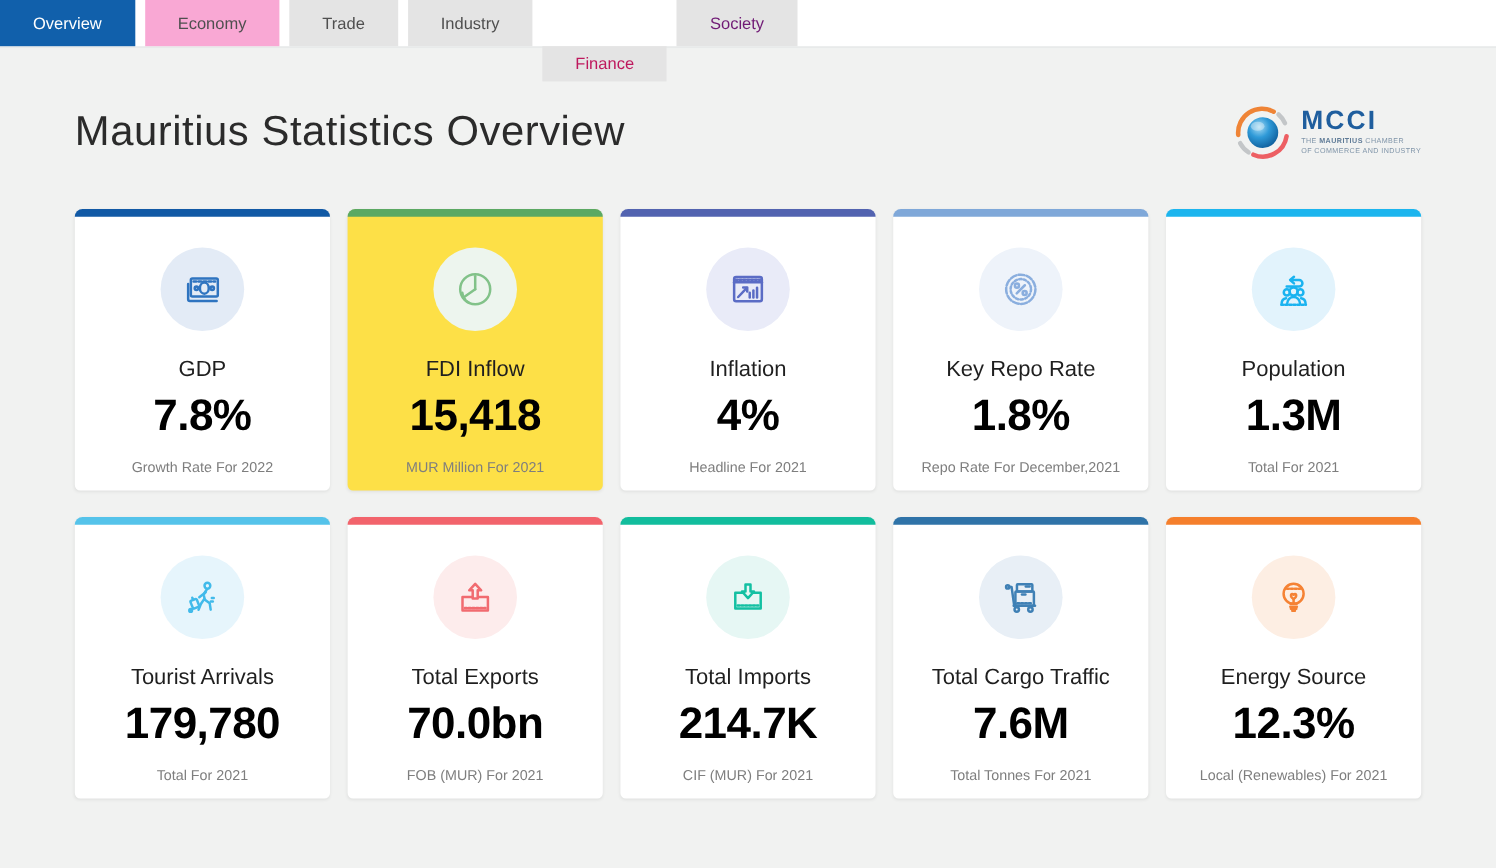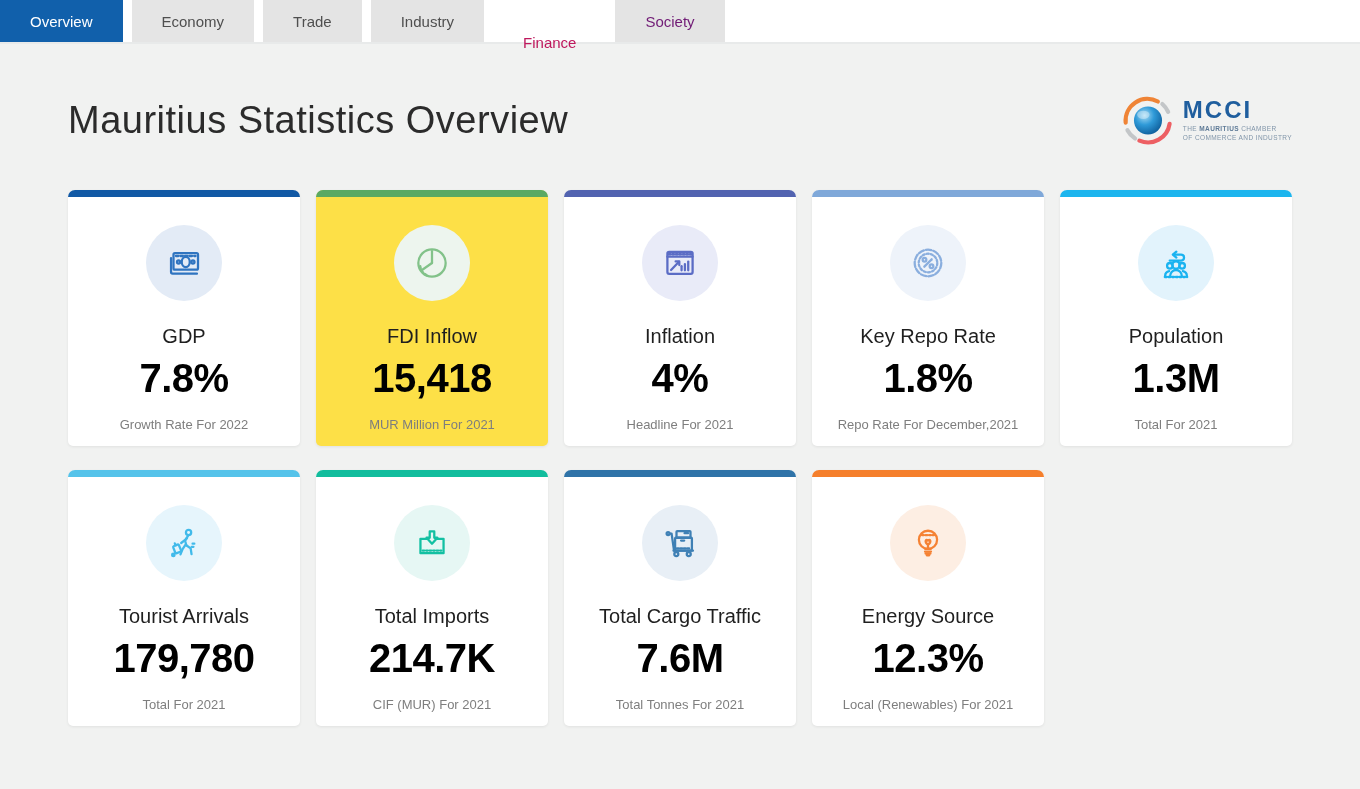--- a/index.html
+++ b/index.html
@@ -15,21 +15,21 @@
     background: #ffffff;
     height: 44px;
     display: flex;
     align-items: stretch;
     border-bottom: 2px solid #e8eaea;
   }
   .tab {
     display: flex;
     align-items: center;
     justify-content: center;
-    padding: 0 30px;
+    padding: 16px 30px;
     margin-right: 9px;
     font-size: 15px;
     cursor: pointer;
     white-space: nowrap;
   }
 
   
   .content { padding: 0 68px; }
   .header-row {
     margin-top: 40px;
@@ -117,21 +117,21 @@
     color: #7e7e7e;
     line-height: 16px;
   }
   svg { display: block; }
 </style>
 </head>
 <body style="background: rgb(241, 242, 241);">
 
 <div class="tabbar">
   <div class="tab" style="background: rgb(17, 96, 171); color: rgb(255, 255, 255);">Overview</div>
-  <div class="tab" style="background: #e5e5e5; color: rgb(79, 79, 79);">Economy</div>
+  <div class="tab" style="background: #f9a8d4; color: rgb(79, 79, 79);">Economy</div>
   <div class="tab" style="background: rgb(228, 228, 228); color: rgb(79, 79, 79);">Trade</div>
   <div class="tab" style="background: rgb(228, 228, 228); color: rgb(79, 79, 79);">Industry</div>
   <div class="tab" style="background: rgb(228, 228, 228); color: #be185d; margin-top: 42px;">Finance</div>
   <div class="tab" style="background: rgb(228, 228, 228); color: #701a75;">Society</div>
 </div>
 
 <div class="content">
 
   <div class="header-row">
     <div class="page-title">Mauritius Statistics Overview</div>
@@ -266,20 +266,33 @@
           <circle cx="5.9" cy="18.8" r="0.7"></circle>
           <line x1="16.9" y1="12.4" x2="18.7" y2="12.4" stroke-dasharray="1 1"></line>
           <line x1="16.4" y1="14.2" x2="17.8" y2="14.2" stroke-dasharray="1 1"></line>
         </svg>
       </div>
       <div class="card-label">Tourist Arrivals</div>
       <div class="card-value">179,780</div>
       <div class="card-subtitle">Total For 2021</div>
     </div>
 
+    <div class="card" style="background: rgb(255, 255, 255);">
+      <div class="accent" style="background: rgb(242, 100, 108);"></div>
+      <div class="icon-circle" style="background: rgb(253, 236, 236); color: rgb(241, 107, 112);">
+        <svg width="42" height="42" viewBox="0 0 24 24" fill="none" stroke="currentColor" stroke-width="1.3" stroke-linecap="round" stroke-linejoin="round">
+          <path d="M10.3 11.9 H5.4 v7 h13.2 v-7 h-4.9"></path>
+          <line x1="6.6" y1="17.5" x2="17.4" y2="17.5" stroke-dasharray="1 1"></line>
+          <path d="M10.7 12.6 v-4.2 h-1.8 l3.1 -3.4 3.1 3.4 h-1.8 v4.2 z"></path>
+        </svg>
+      </div>
+      <div class="card-label">Total Exports</div>
+      <div class="card-value">70.0bn</div>
+      <div class="card-subtitle">FOB (MUR) For 2021</div>
+    </div>
 
     <div class="card" style="background: rgb(255, 255, 255);">
       <div class="accent" style="background: rgb(18, 189, 157);"></div>
       <div class="icon-circle" style="background: rgb(230, 247, 244); color: rgb(19, 192, 162);">
         <svg width="42" height="42" viewBox="0 0 24 24" fill="none" stroke="currentColor" stroke-width="1.3" stroke-linecap="round" stroke-linejoin="round">
           <path d="M9.4 9.6 H5.4 v8.2 h13.2 V9.6 h-4"></path>
           <line x1="6.6" y1="16.3" x2="17.4" y2="16.3" stroke-dasharray="1 1"></line>
           <path d="M10.7 5.4 v3.6 h-1.8 l3.1 3.4 3.1 -3.4 h-1.8 V5.4 z"></path>
         </svg>
       </div>

